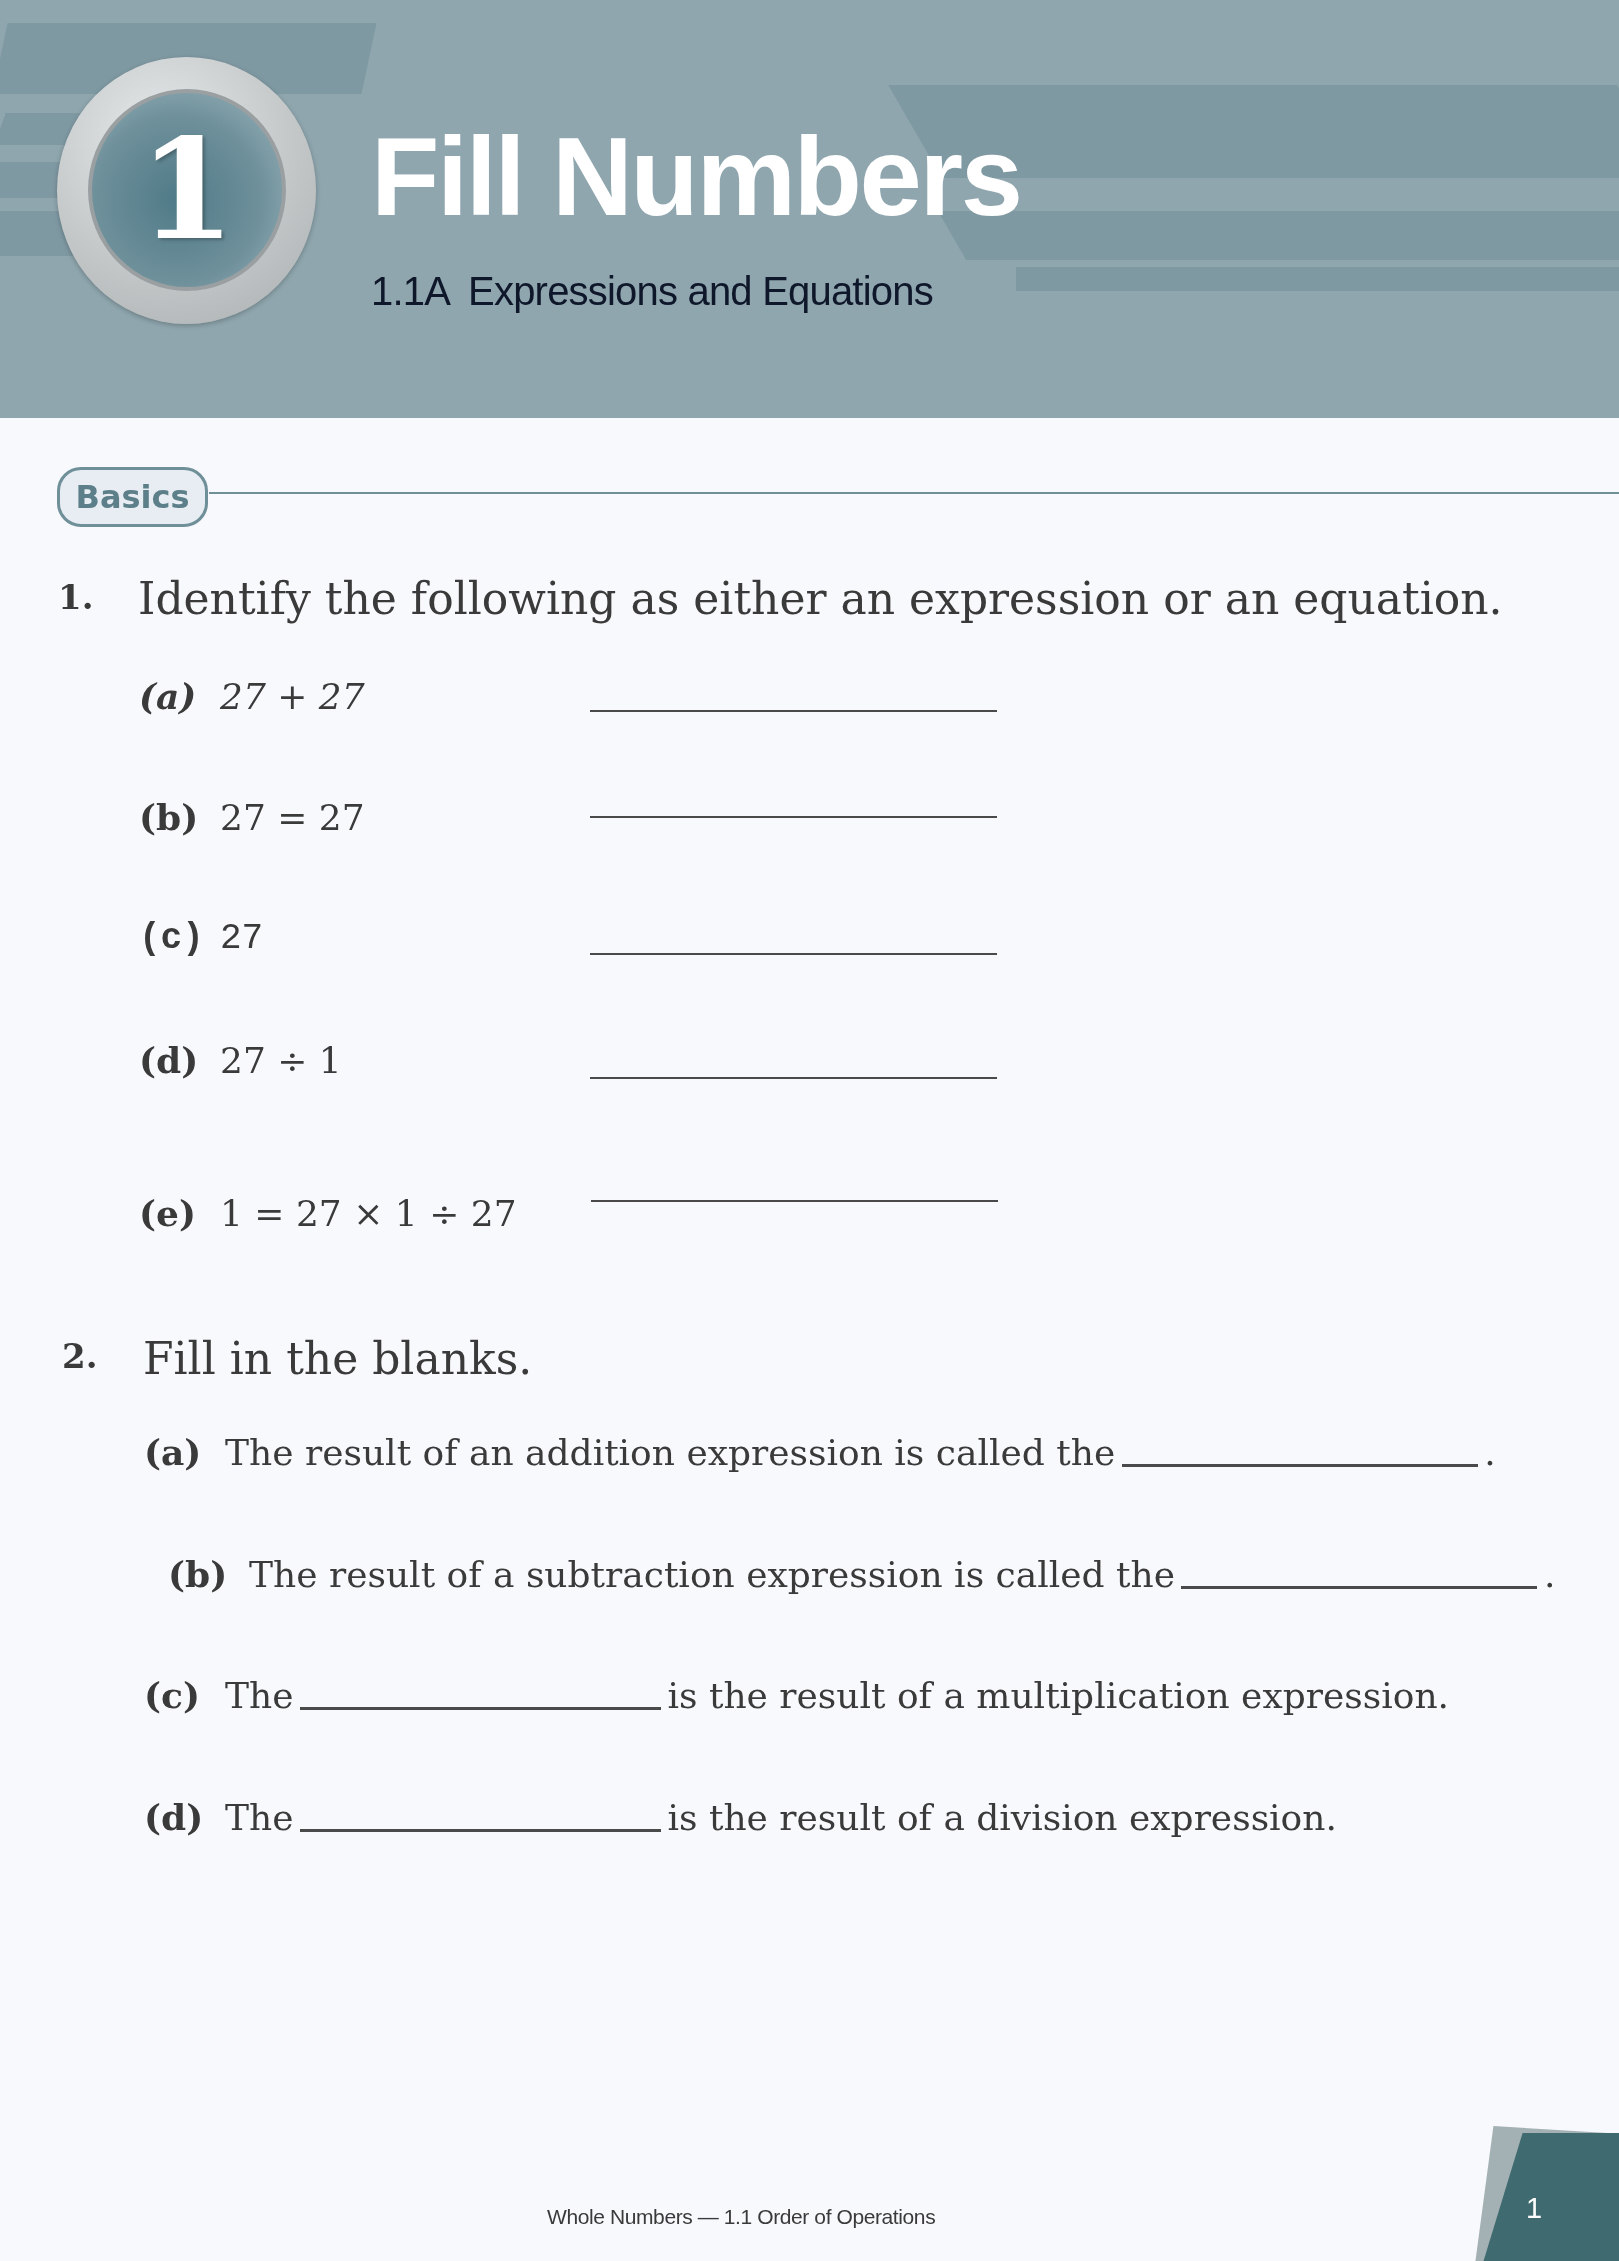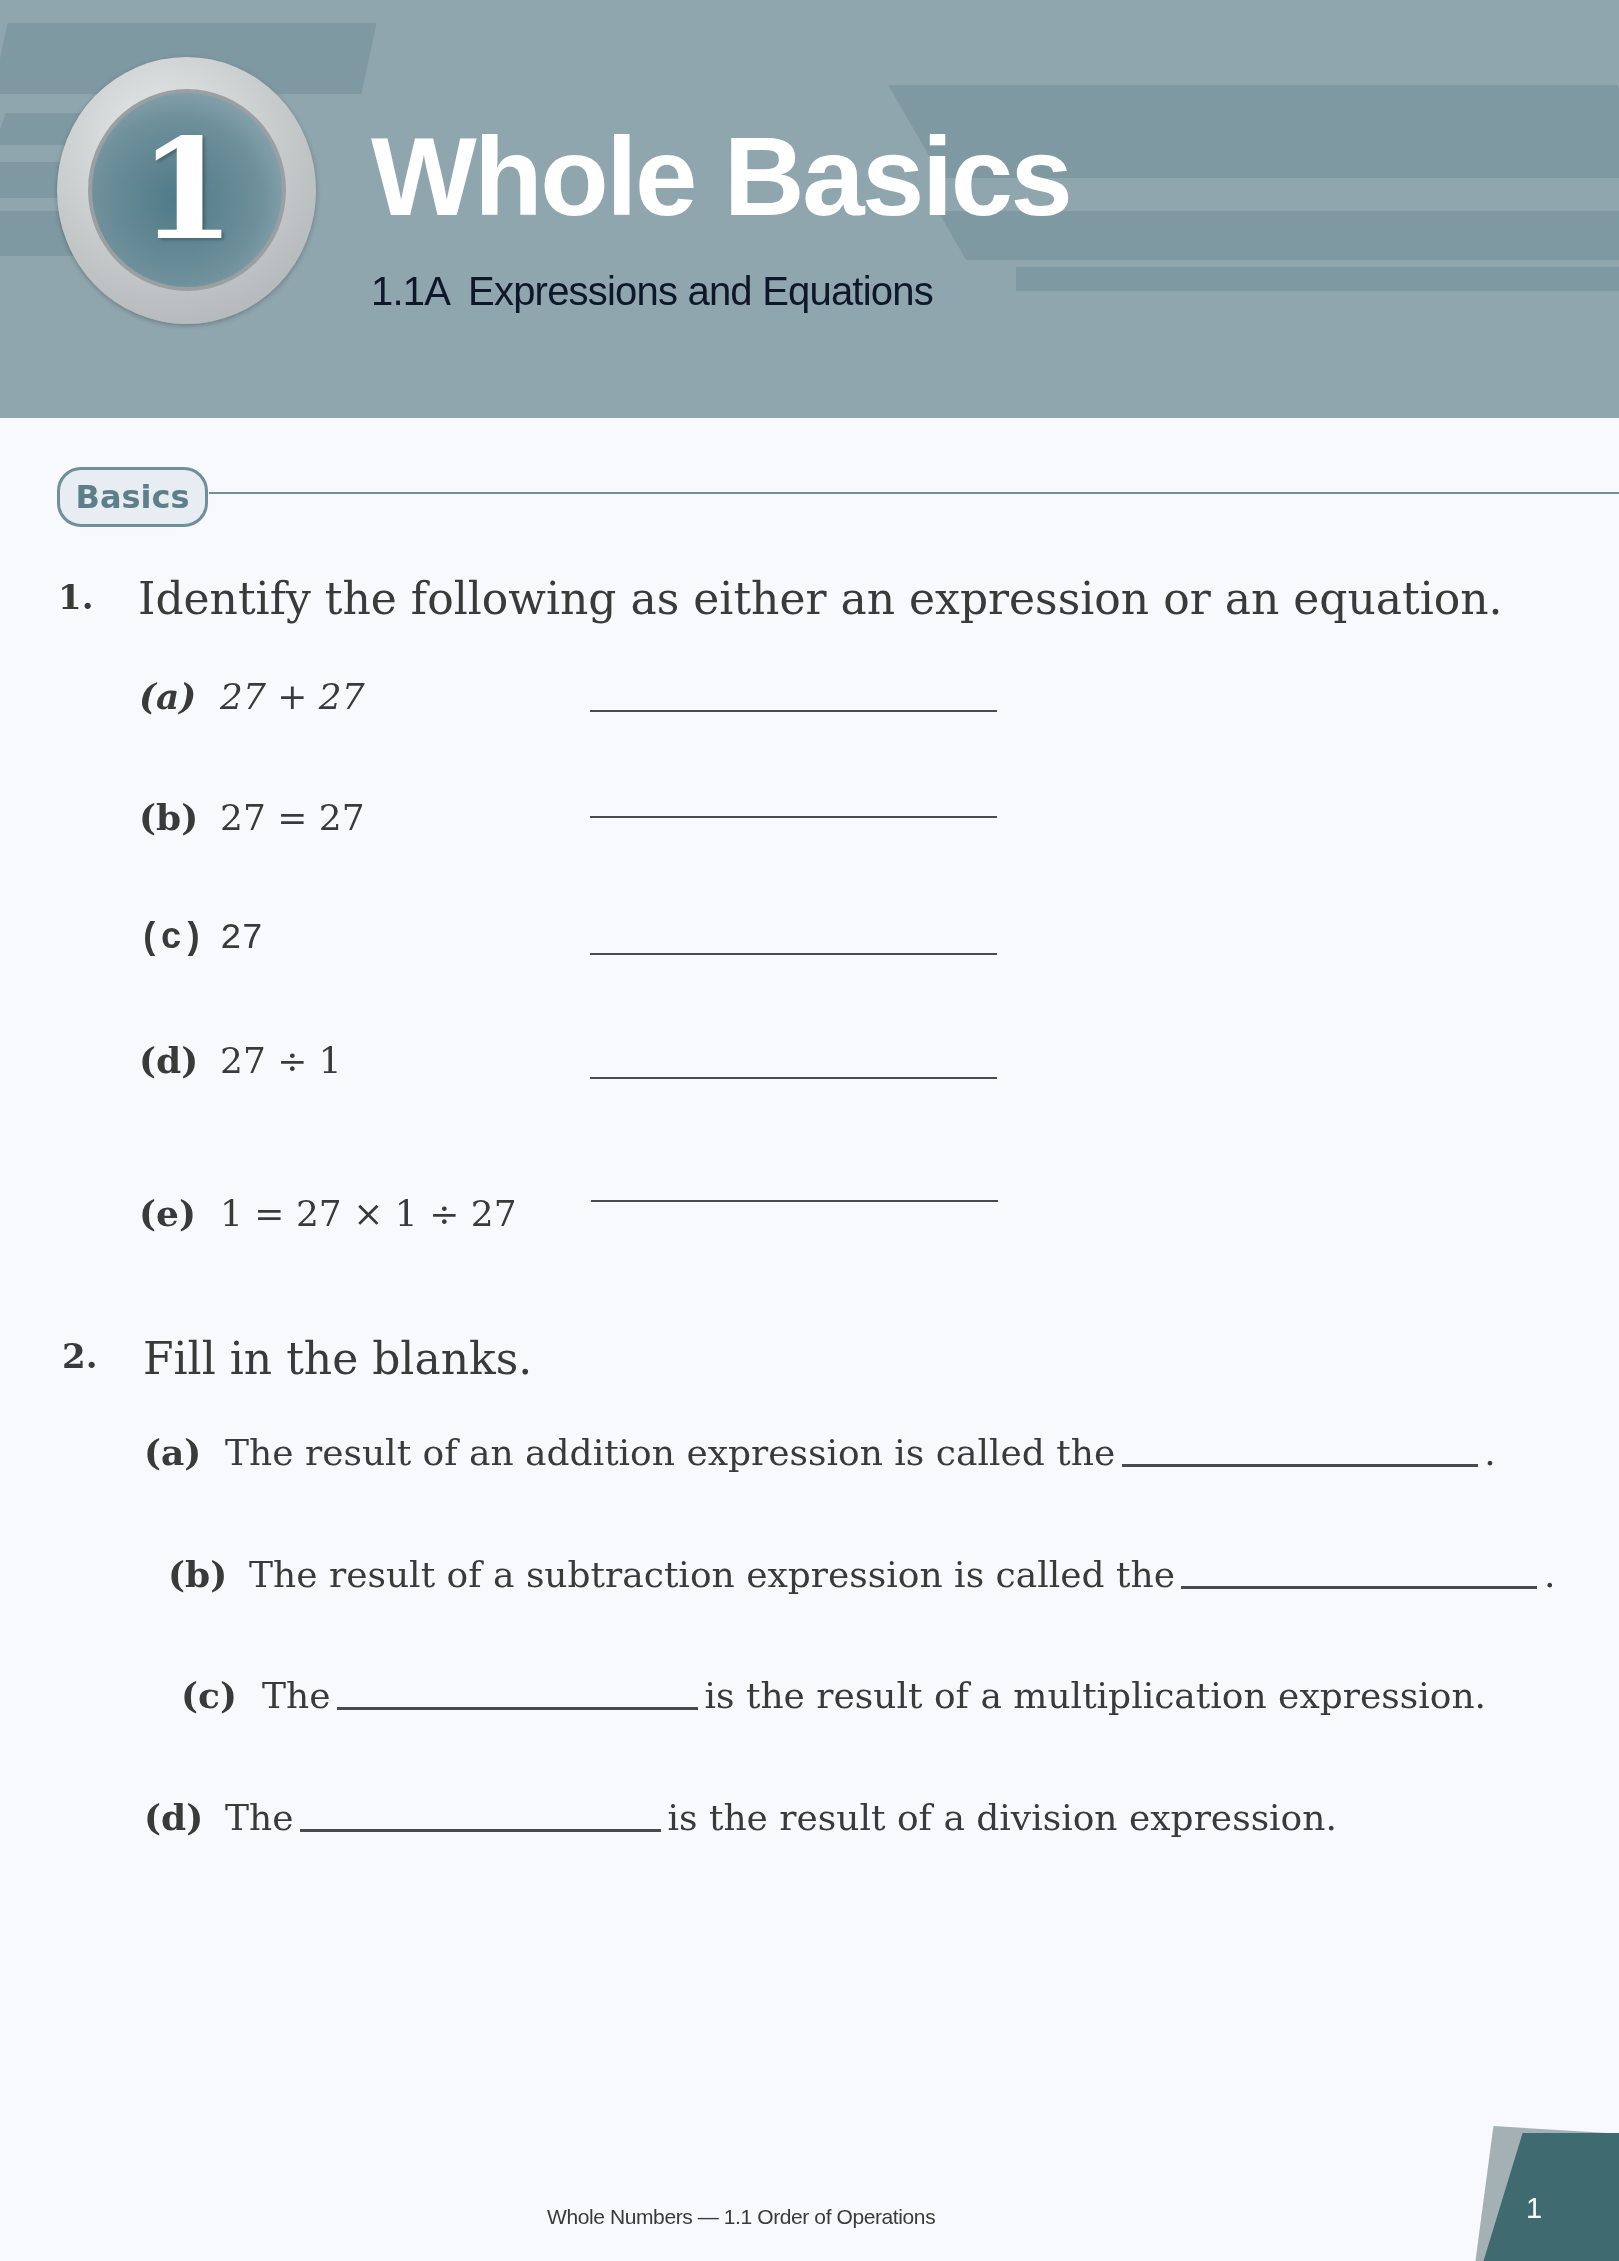--- a/index.html
+++ b/index.html
@@ -114,21 +114,21 @@
   <div class="stripe s6"></div>
   <div class="stripe s7"></div>
   <div class="stripe s8"></div>
 
   <div class="badge-ring">
     <div class="badge-inner">
       <span class="badge-number">1</span>
     </div>
   </div>
 
-  <div class="chapter-title">Whole Basics</div>
+  <div class="chapter-title">Fill Numbers</div>
   <div class="section-title">
     <span class="section-num">1.1A</span><span>Expressions and Equations</span>
   </div>
 </div>
 
 <div class="basics-rule"></div>
 <div class="basics-pill">
   <span class="basics-label">Basics</span>
 </div>
 
@@ -164,21 +164,21 @@
 <div class="q-text" style="left:143px; top:1333px;">Fill in the blanks.</div>
 
 <div class="part" style="left:144px; top:1431px;">
   <span class="part-label">(a)</span><span>The result of an addition expression is called the</span><span class="inline-blank" style="width:356px;"></span><span>.</span>
 </div>
 
 <div class="part" style="left:144px; top:1553px;margin-left:24px;">
   <span class="part-label">(b)</span><span>The result of a subtraction expression is called the</span><span class="inline-blank" style="width:356px;"></span><span>.</span>
 </div>
 
-<div class="part" style="left:144px; top:1674px;margin-left:37px;">
+<div class="part" style="left:144px; top:1674px;">
   <span class="part-label">(c)</span><span>The</span><span class="inline-blank" style="width:361px;"></span><span>is the result of a multiplication expression.</span>
 </div>
 
 <div class="part" style="left:144px; top:1796px;">
   <span class="part-label">(d)</span><span>The</span><span class="inline-blank" style="width:361px;"></span><span>is the result of a division expression.</span>
 </div>
 
 <div class="footer-text">Whole Numbers — 1.1  Order of Operations</div>
 <div class="tab-back"></div>
 <div class="tab-front"></div>

